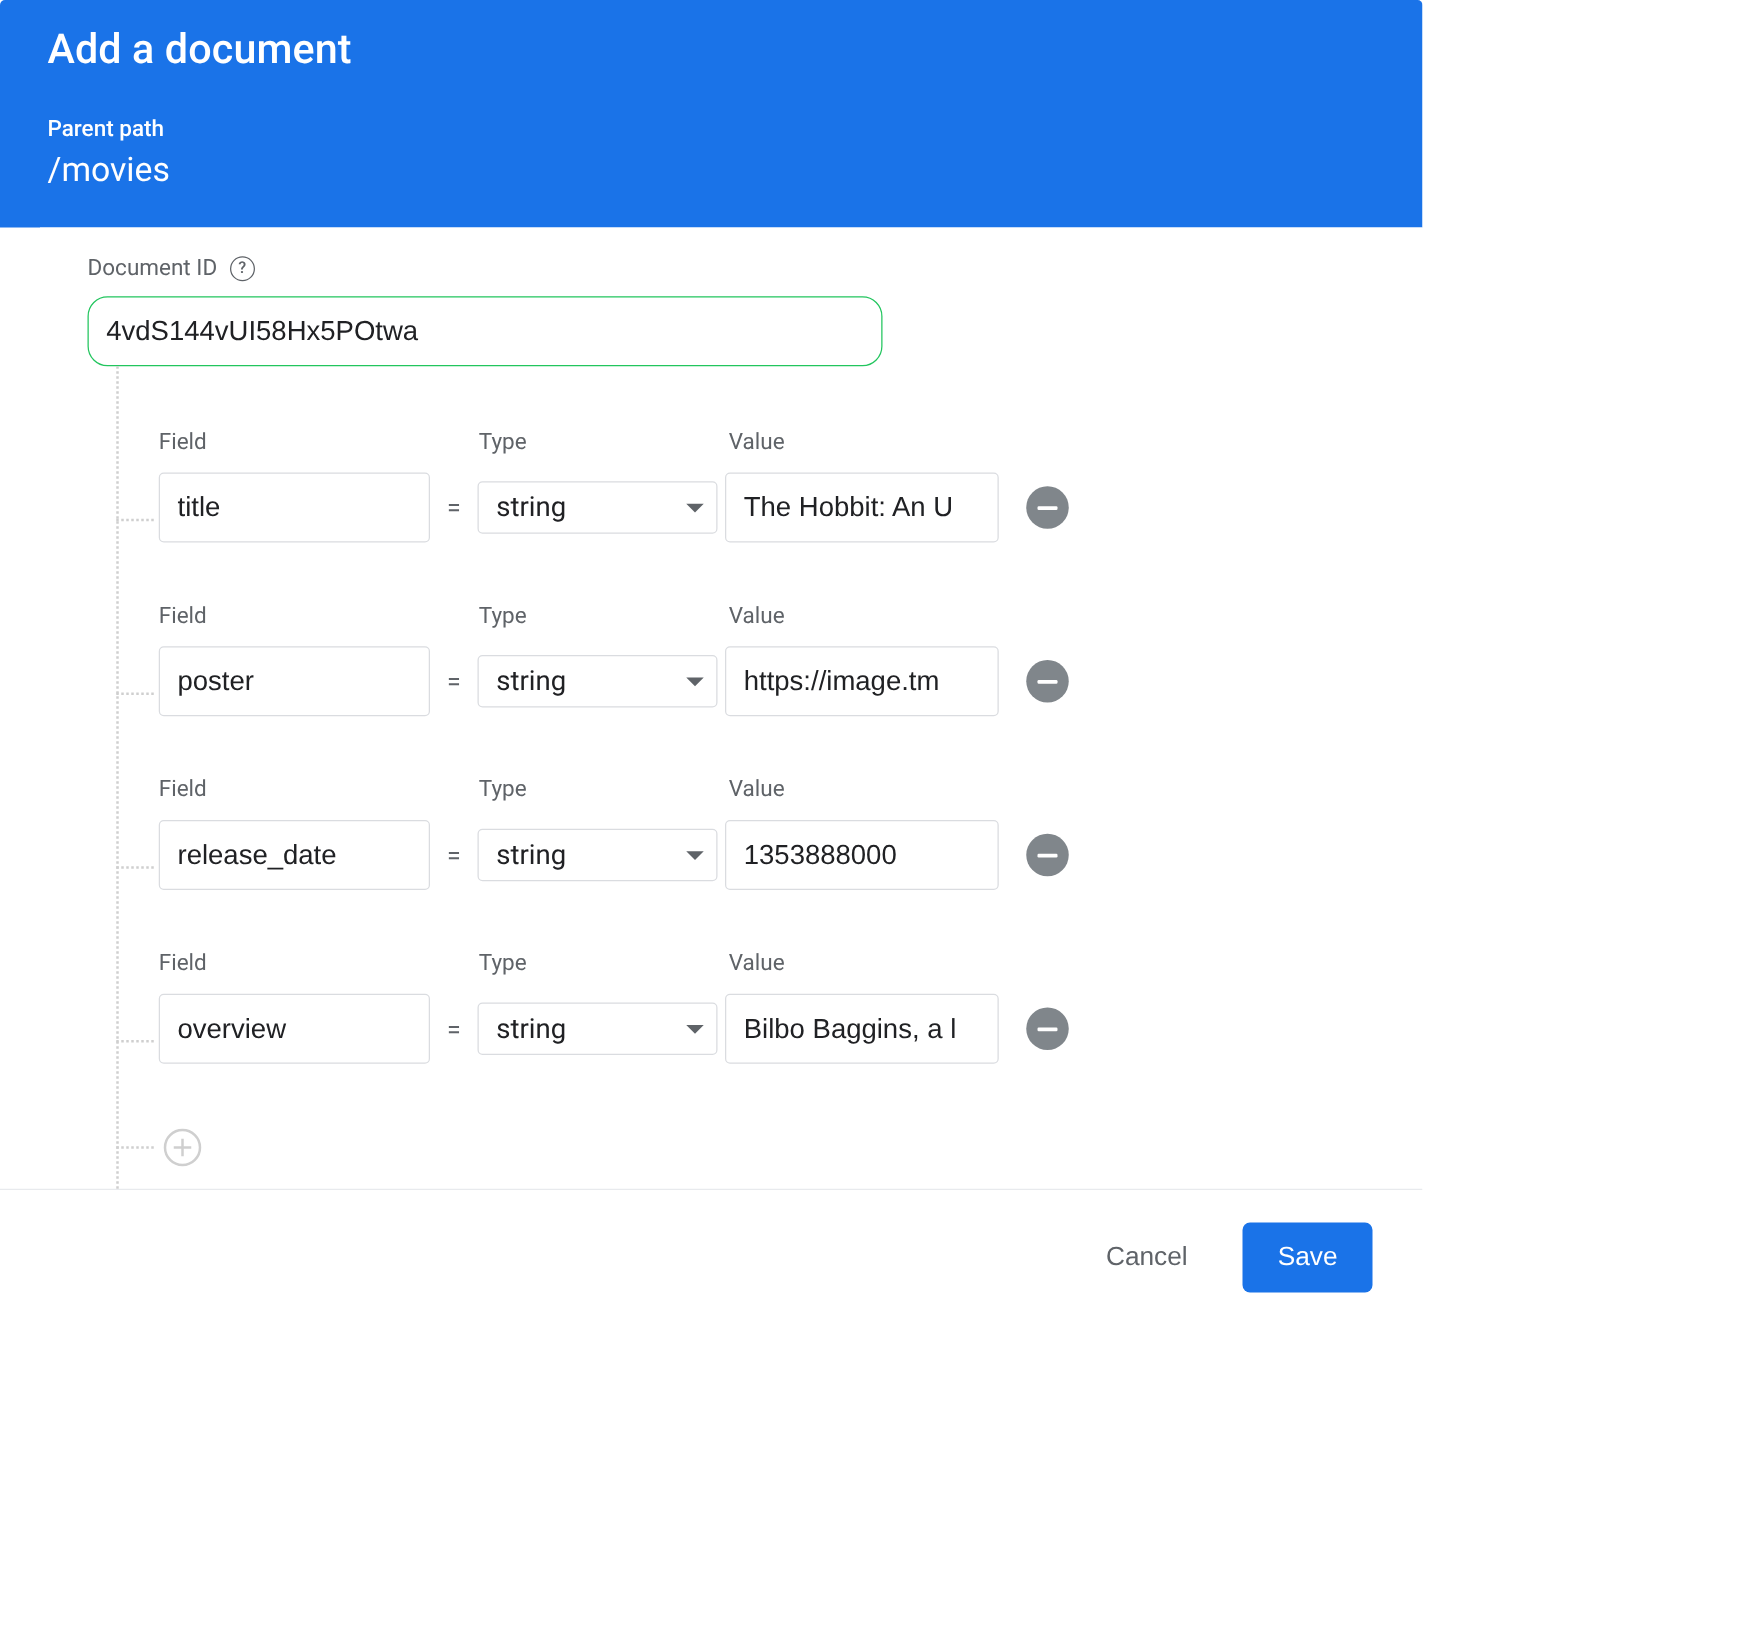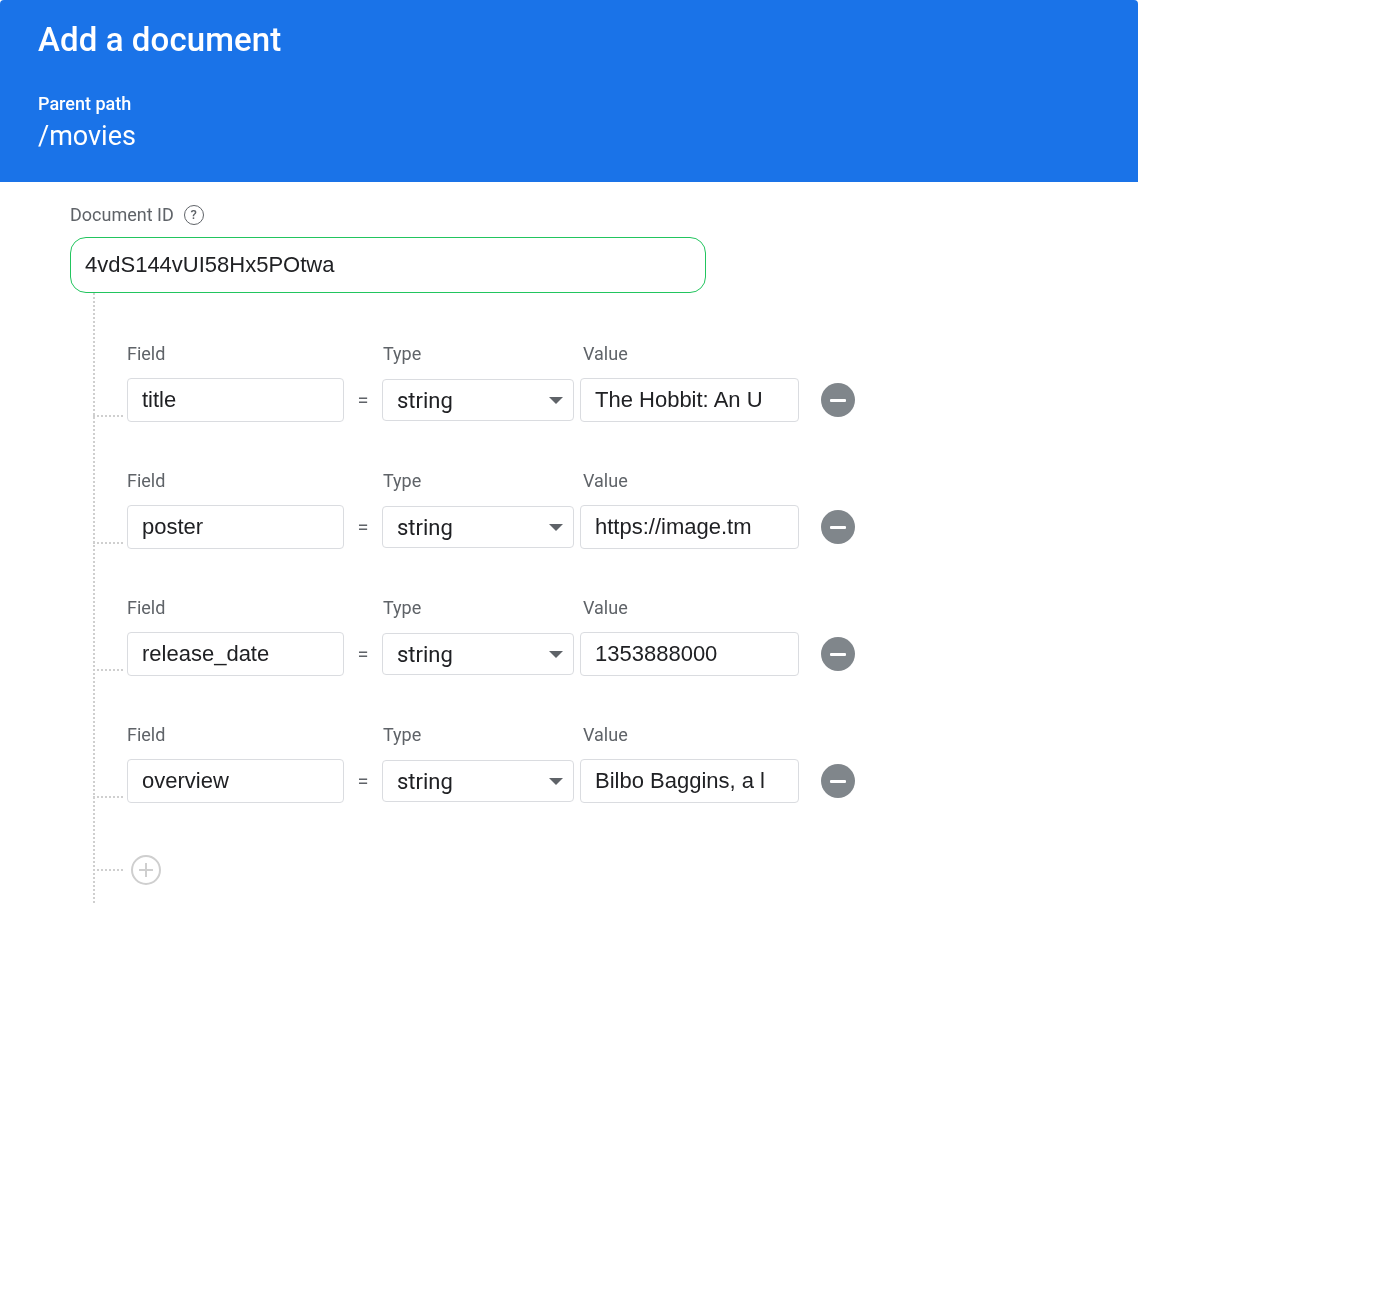--- a/index.html
+++ b/index.html
@@ -107,21 +107,21 @@
     align-items: flex-end;
   }
   .labels-row .col-field { width: 256px; }
   .labels-row .col-type  { width: 200px; }
   .labels-row .col-value { width: 220px; }
   .inputs-row {
     display: flex;
     align-items: center;
   }
   .input {
-    height: 44px;
+    height: 56px;
     border: 1px solid #dadce0;
     border-radius: 4px;
     font-size: 22px;
     padding: 0 14px;
     color: #202124;
     outline: none;
     background: #fff;
   }
   .input.field { width: 217px; }
   .eq {
@@ -331,14 +331,18 @@
         </div>
       </div>
 
       <div class="add-row">
         <div class="add-btn"></div>
       </div>
 
     </div>
   </div>
 
+  <div class="footer">
+    <button class="btn-cancel">Cancel</button>
+    <button class="btn-save">Save</button>
+  </div>
 
 </div>
 
 </body></html>

